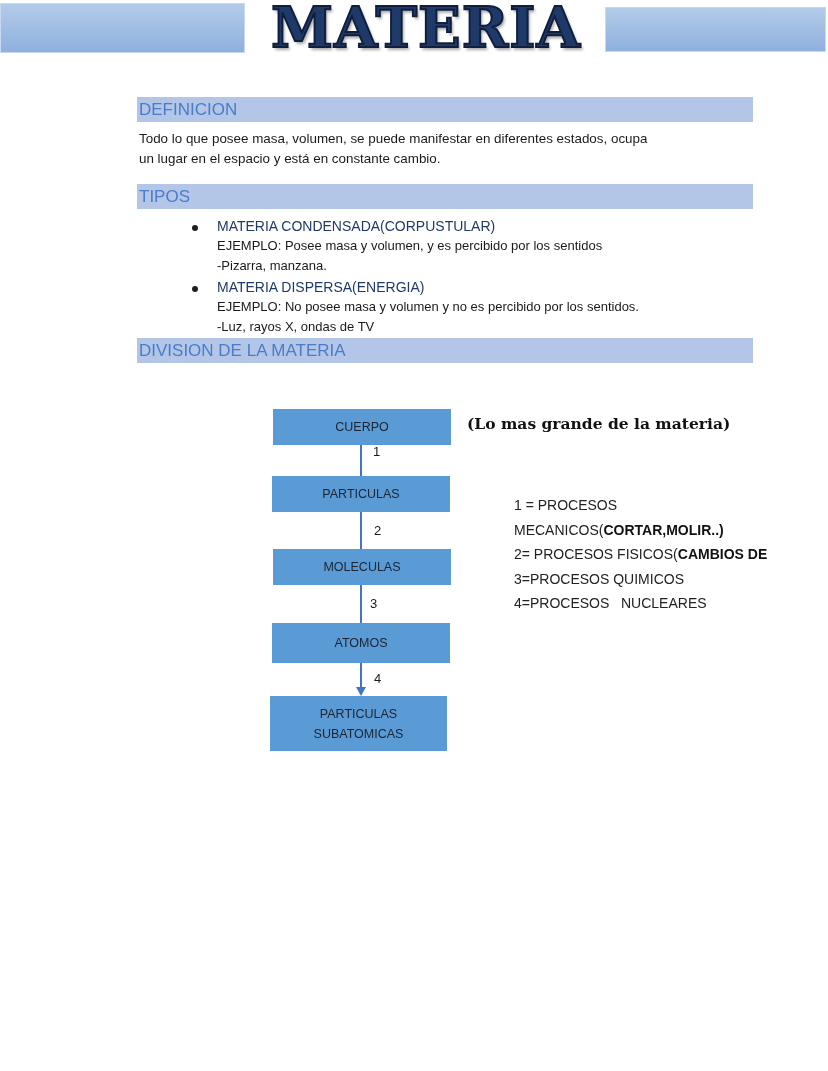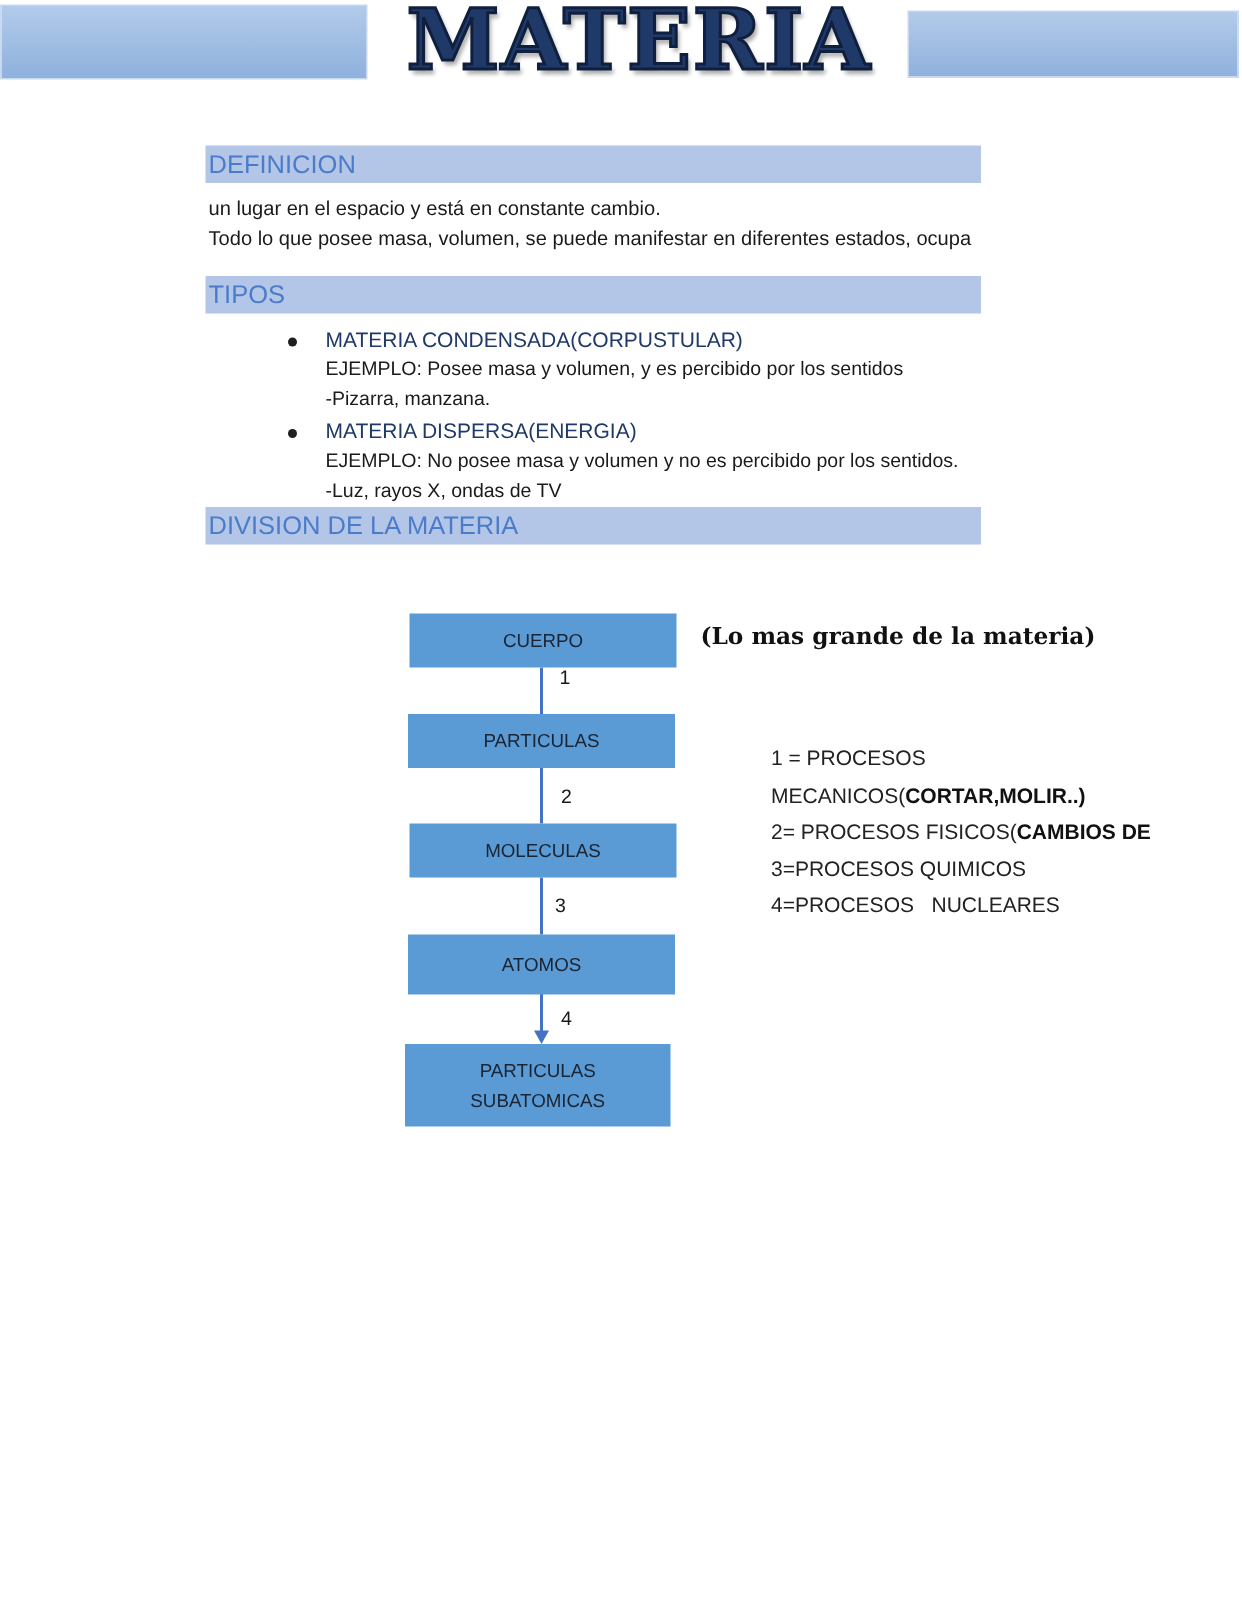--- a/index.html
+++ b/index.html
@@ -12,21 +12,21 @@
 
   .title {
     position: absolute; left: 248px; top: -6px; width: 356px; text-align: center;
     font-family: "DejaVu Serif", serif; font-weight: bold; font-size: 56px; letter-spacing: 1px;
     color: #1f3a68;
     -webkit-text-stroke: 2px #0f1f3d;
     text-shadow: 2px 3px 3px rgba(0,0,0,0.35);
   }
 
   .section-header {
-    position: absolute; left: 137px; width: 517px; height: 25px;
+    position: absolute; left: 137px; width: 616px; height: 25px;
     background: #b4c6e7; color: #4a7cc9; font-size: 17px; line-height: 25px; padding-left: 2px;
   }
   #hdr-def { top: 97px; }
   #hdr-tipos { top: 184px; }
   #hdr-div { top: 338px; }
 
   .para { position: absolute; left: 139px; width: 520px; font-size: 13.4px; line-height: 20px; color: #1a1a1a; }
   #def-text { top: 129px; }
 
   .bullet-item { position: absolute; left: 192px; width: 480px; }
@@ -73,22 +73,22 @@
 </style>
 </head>
 <body>
 
 <div id="bar-left" class="banner-bar"></div>
 <div id="bar-right" class="banner-bar"></div>
 <div class="title">MATERIA</div>
 
 <div id="hdr-def" class="section-header">DEFINICION</div>
 <div id="def-text" class="para">
+  <div>Todo lo que posee masa, volumen, se puede manifestar en diferentes estados, ocupa</div>
   <div>un lugar en el espacio y está en constante cambio.</div>
-  <div>Todo lo que posee masa, volumen, se puede manifestar en diferentes estados, ocupa</div>
 </div>
 
 <div id="hdr-tipos" class="section-header">TIPOS</div>
 
 <div id="tipo-1" class="bullet-item">
   <span class="bullet-dot"></span>
   <span class="bullet-title">MATERIA CONDENSADA(CORPUSTULAR)</span>
   <span class="bullet-line l1">EJEMPLO: Posee masa y volumen, y es percibido por los sentidos</span>
   <span class="bullet-line l2">-Pizarra, manzana.</span>
 </div>

